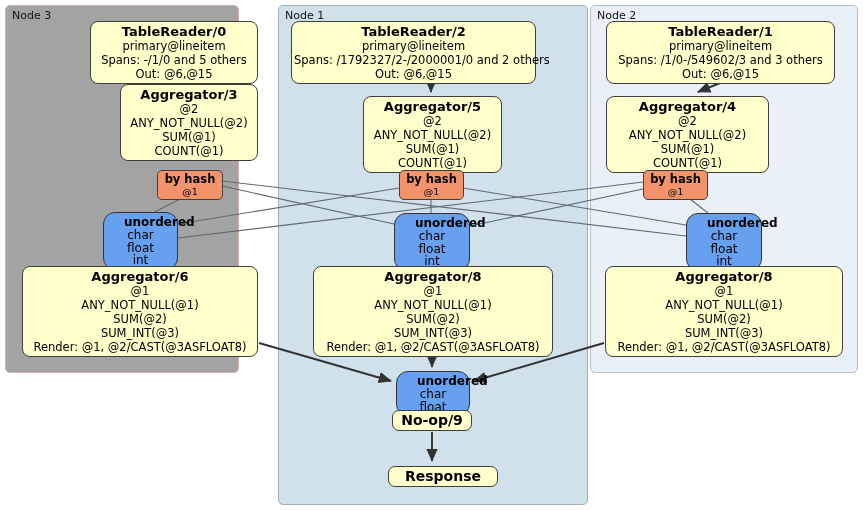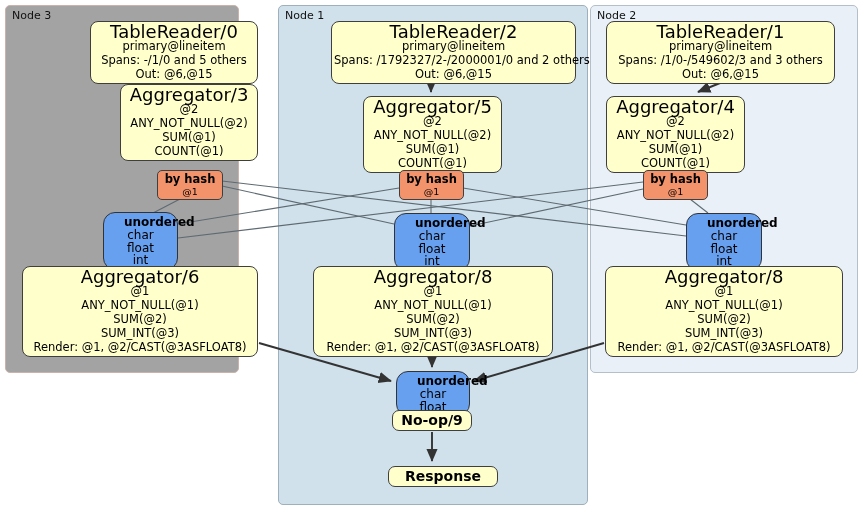--- a/index.html
+++ b/index.html
@@ -19,21 +19,21 @@
 
   svg.edges { position:absolute; left:0; top:0; width:863px; height:510px; }
   .thin  { stroke:#5e6a72; stroke-width:1.1; fill:none; }
   .thick { stroke:#333333; stroke-width:1.9; fill:none; }
 
   .pbox {
     position:absolute; background:#ffffcc; border:1.4px solid #3f3f3f;
     border-radius:8px; text-align:center; box-sizing:border-box;
     padding:2px 2px; white-space:nowrap;
   }
-  .pt { font-weight:normal; font-size:18px; line-height:15px; }
+  .pt { font-weight:bold; font-size:13px; line-height:15px; }
   .pl { font-size:11.5px; line-height:14px; }
 
   .router {
     position:absolute; background:#f2936b; border:1.4px solid #3f3f3f;
     border-radius:5px; text-align:center; box-sizing:border-box; padding:2px 4px;
   }
   .rt { font-weight:bold; font-size:11.5px; line-height:13px; }
   .rl { font-size:9.5px; line-height:11px; }
 
   .sync {
@@ -89,21 +89,21 @@
     <path class="thick" marker-end="url(#arr)" d="M604,343 L474,381"></path>
     <path class="thick" marker-end="url(#arr)" d="M432,432 L432,461"></path>
   </svg>
 
   <div class="pbox" style="left:90px;top:21px;width:168px;">
     <div class="pt">TableReader/0</div>
     <div class="pl">primary@lineitem</div>
     <div class="pl">Spans: -/1/0 and 5 others</div>
     <div class="pl">Out: @6,@15</div>
   </div>
-  <div class="pbox" style="left:291px;top:21px;width:245px;margin-left:40px;">
+  <div class="pbox" style="left:291px;top:21px;width:245px;">
     <div class="pt">TableReader/2</div>
     <div class="pl">primary@lineitem</div>
     <div class="pl">Spans: /1792327/2-/2000001/0 and 2 others</div>
     <div class="pl">Out: @6,@15</div>
   </div>
   <div class="pbox" style="left:606px;top:21px;width:229px;">
     <div class="pt">TableReader/1</div>
     <div class="pl">primary@lineitem</div>
     <div class="pl">Spans: /1/0-/549602/3 and 3 others</div>
     <div class="pl">Out: @6,@15</div>
@@ -116,21 +116,21 @@
     <div class="pl">SUM(@1)</div>
     <div class="pl">COUNT(@1)</div>
   </div>
   <div class="pbox" style="left:363px;top:96px;width:139px;">
     <div class="pt">Aggregator/5</div>
     <div class="pl">@2</div>
     <div class="pl">ANY_NOT_NULL(@2)</div>
     <div class="pl">SUM(@1)</div>
     <div class="pl">COUNT(@1)</div>
   </div>
-  <div class="pbox" style="left:606px;top:96px;width:139px;">
+  <div class="pbox" style="left:606px;top:96px;width:163px;">
     <div class="pt">Aggregator/4</div>
     <div class="pl">@2</div>
     <div class="pl">ANY_NOT_NULL(@2)</div>
     <div class="pl">SUM(@1)</div>
     <div class="pl">COUNT(@1)</div>
   </div>
 
   <div class="router" style="left:157px;top:170px;width:66px;">
     <div class="rt">by hash</div>
     <div class="rl">@1</div>

